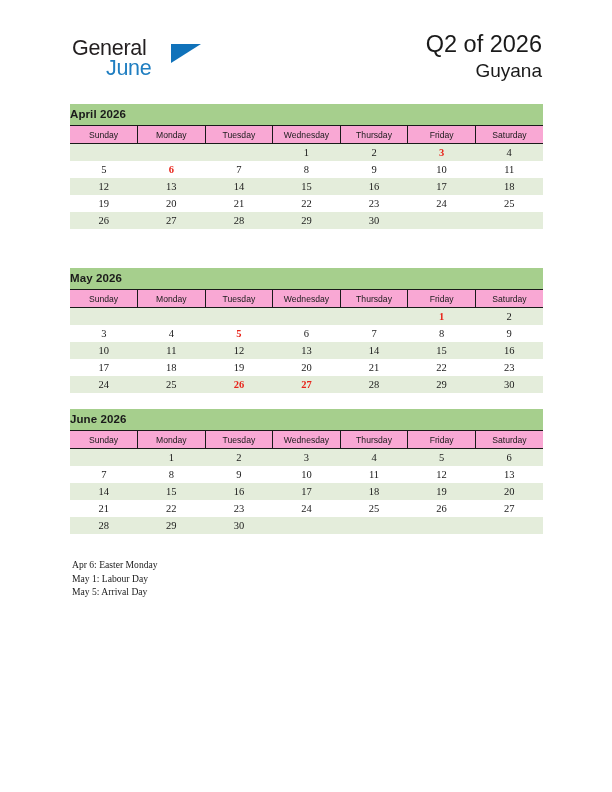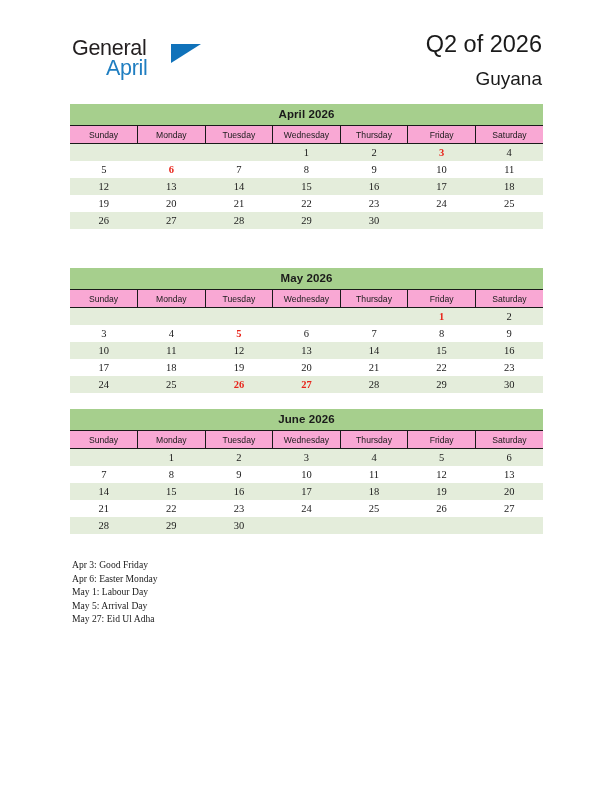--- a/index.html
+++ b/index.html
@@ -67,38 +67,38 @@
   .title-main {
     font-size: 23.5px;
     color: #1a1a1a;
     line-height: 28px;
     white-space: nowrap;
   }
   .title-sub {
     font-size: 19px;
     color: #1a1a1a;
     line-height: 26px;
-    margin-top: 8px;
+    margin-top: 0;
     white-space: nowrap;
   }
 
   
   .cal {
     position: absolute;
     left: 70px;
     width: 473px;
   }
   #cal-april { top: 104px; }
   #cal-may   { top: 268px; }
   #cal-june  { top: 409px; }
 
   .month-band {
     height: 21px;
     background: #a6cf8d;
-    text-align: center;
+    text-align: left;
     font-size: 11.5px;
     font-weight: bold;
     color: #1a1a1a;
     line-height: 21px;
     letter-spacing: 0.1px;
   }
 
   table.cal-table {
     border-collapse: collapse;
     table-layout: fixed;
@@ -155,21 +155,21 @@
   }
   ul.holiday-list { margin: 0; padding: 0; }
 </style>
 </head>
 <body>
 
 <div class="page-header">
   <div class="logo">
     <span class="logo-general">General</span>
     <span class="logo-triangle"></span>
-    <span class="logo-blue">April</span>
+    <span class="logo-blue">June</span>
   </div>
   <div class="title-block">
     <div class="title-main">Q2 of 2026</div>
     <div class="title-sub">Guyana</div>
   </div>
 </div>
 
 <div class="cal" id="cal-april">
   <div class="month-band">April 2026</div>
   <table class="cal-table">
@@ -383,18 +383,16 @@
           <td></td>
           <td></td>
           <td></td>
           <td></td>
         </tr>
       </tbody>
   </table>
 </div>
 
 <ul class="holiday-list">
-    <li>Apr 3: Good Friday</li>
     <li>Apr 6: Easter Monday</li>
     <li>May 1: Labour Day</li>
     <li>May 5: Arrival Day</li>
-    <li>May 27: Eid Ul Adha</li>
   </ul>
 
 </body></html>

